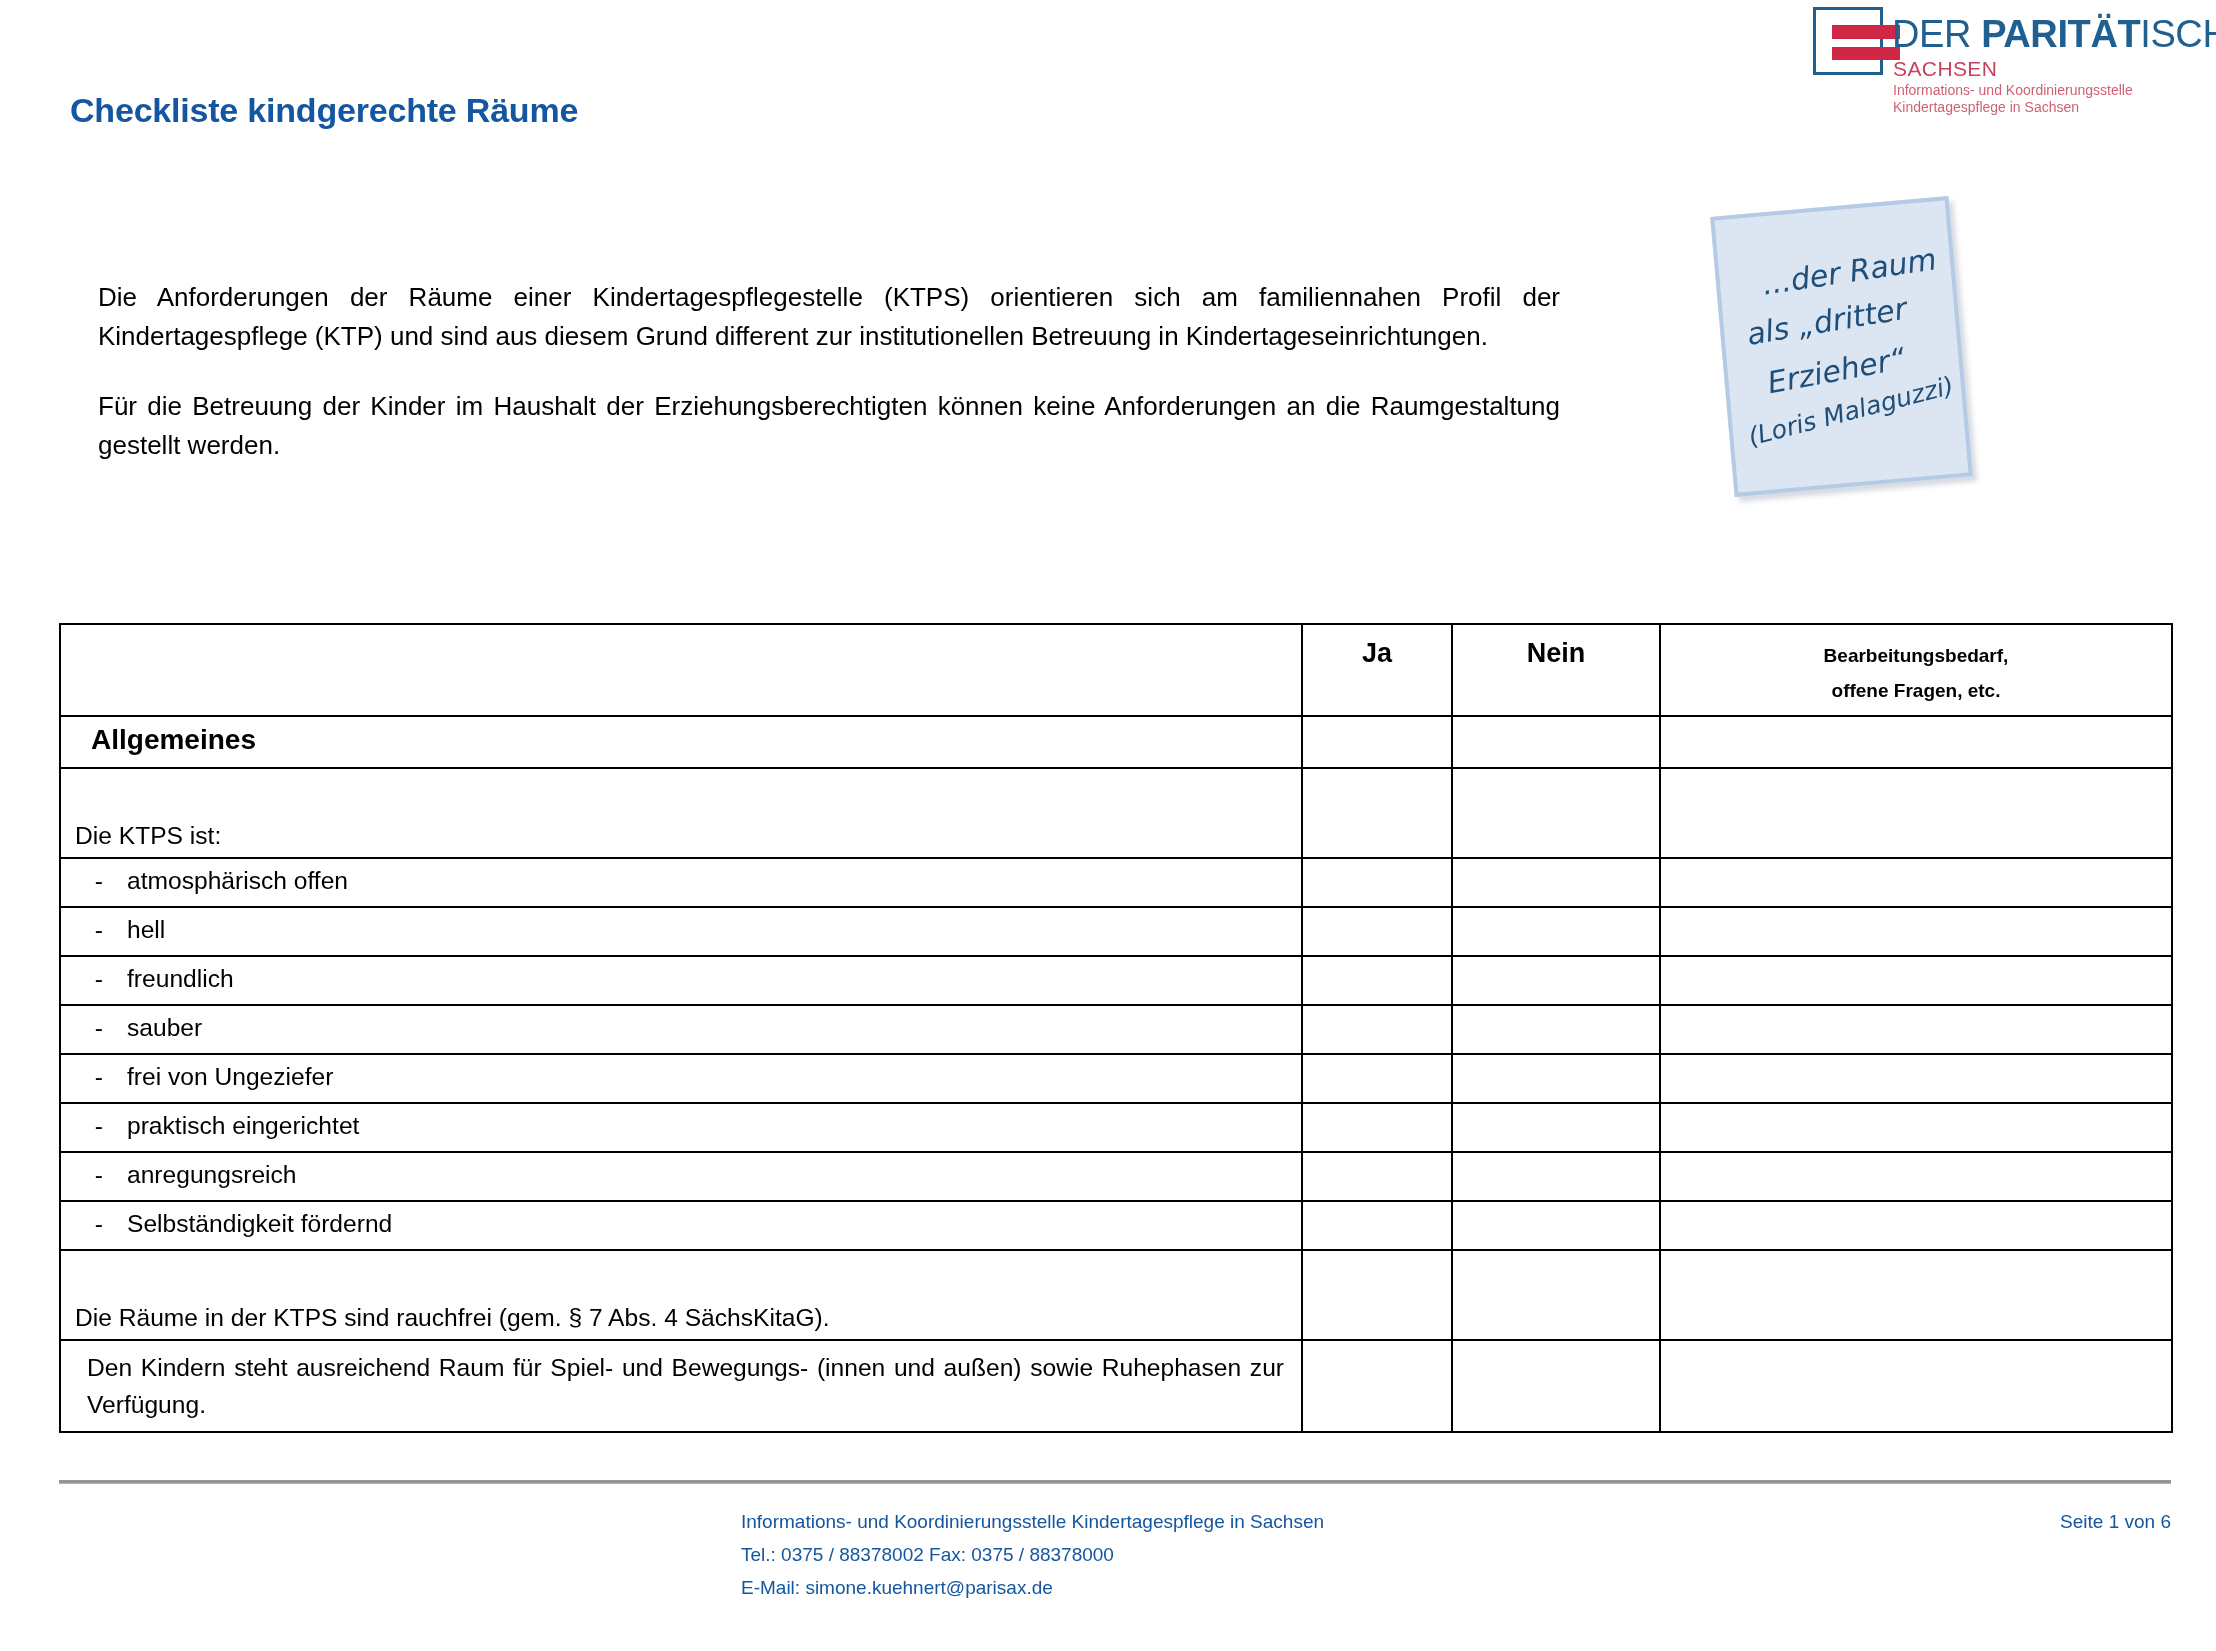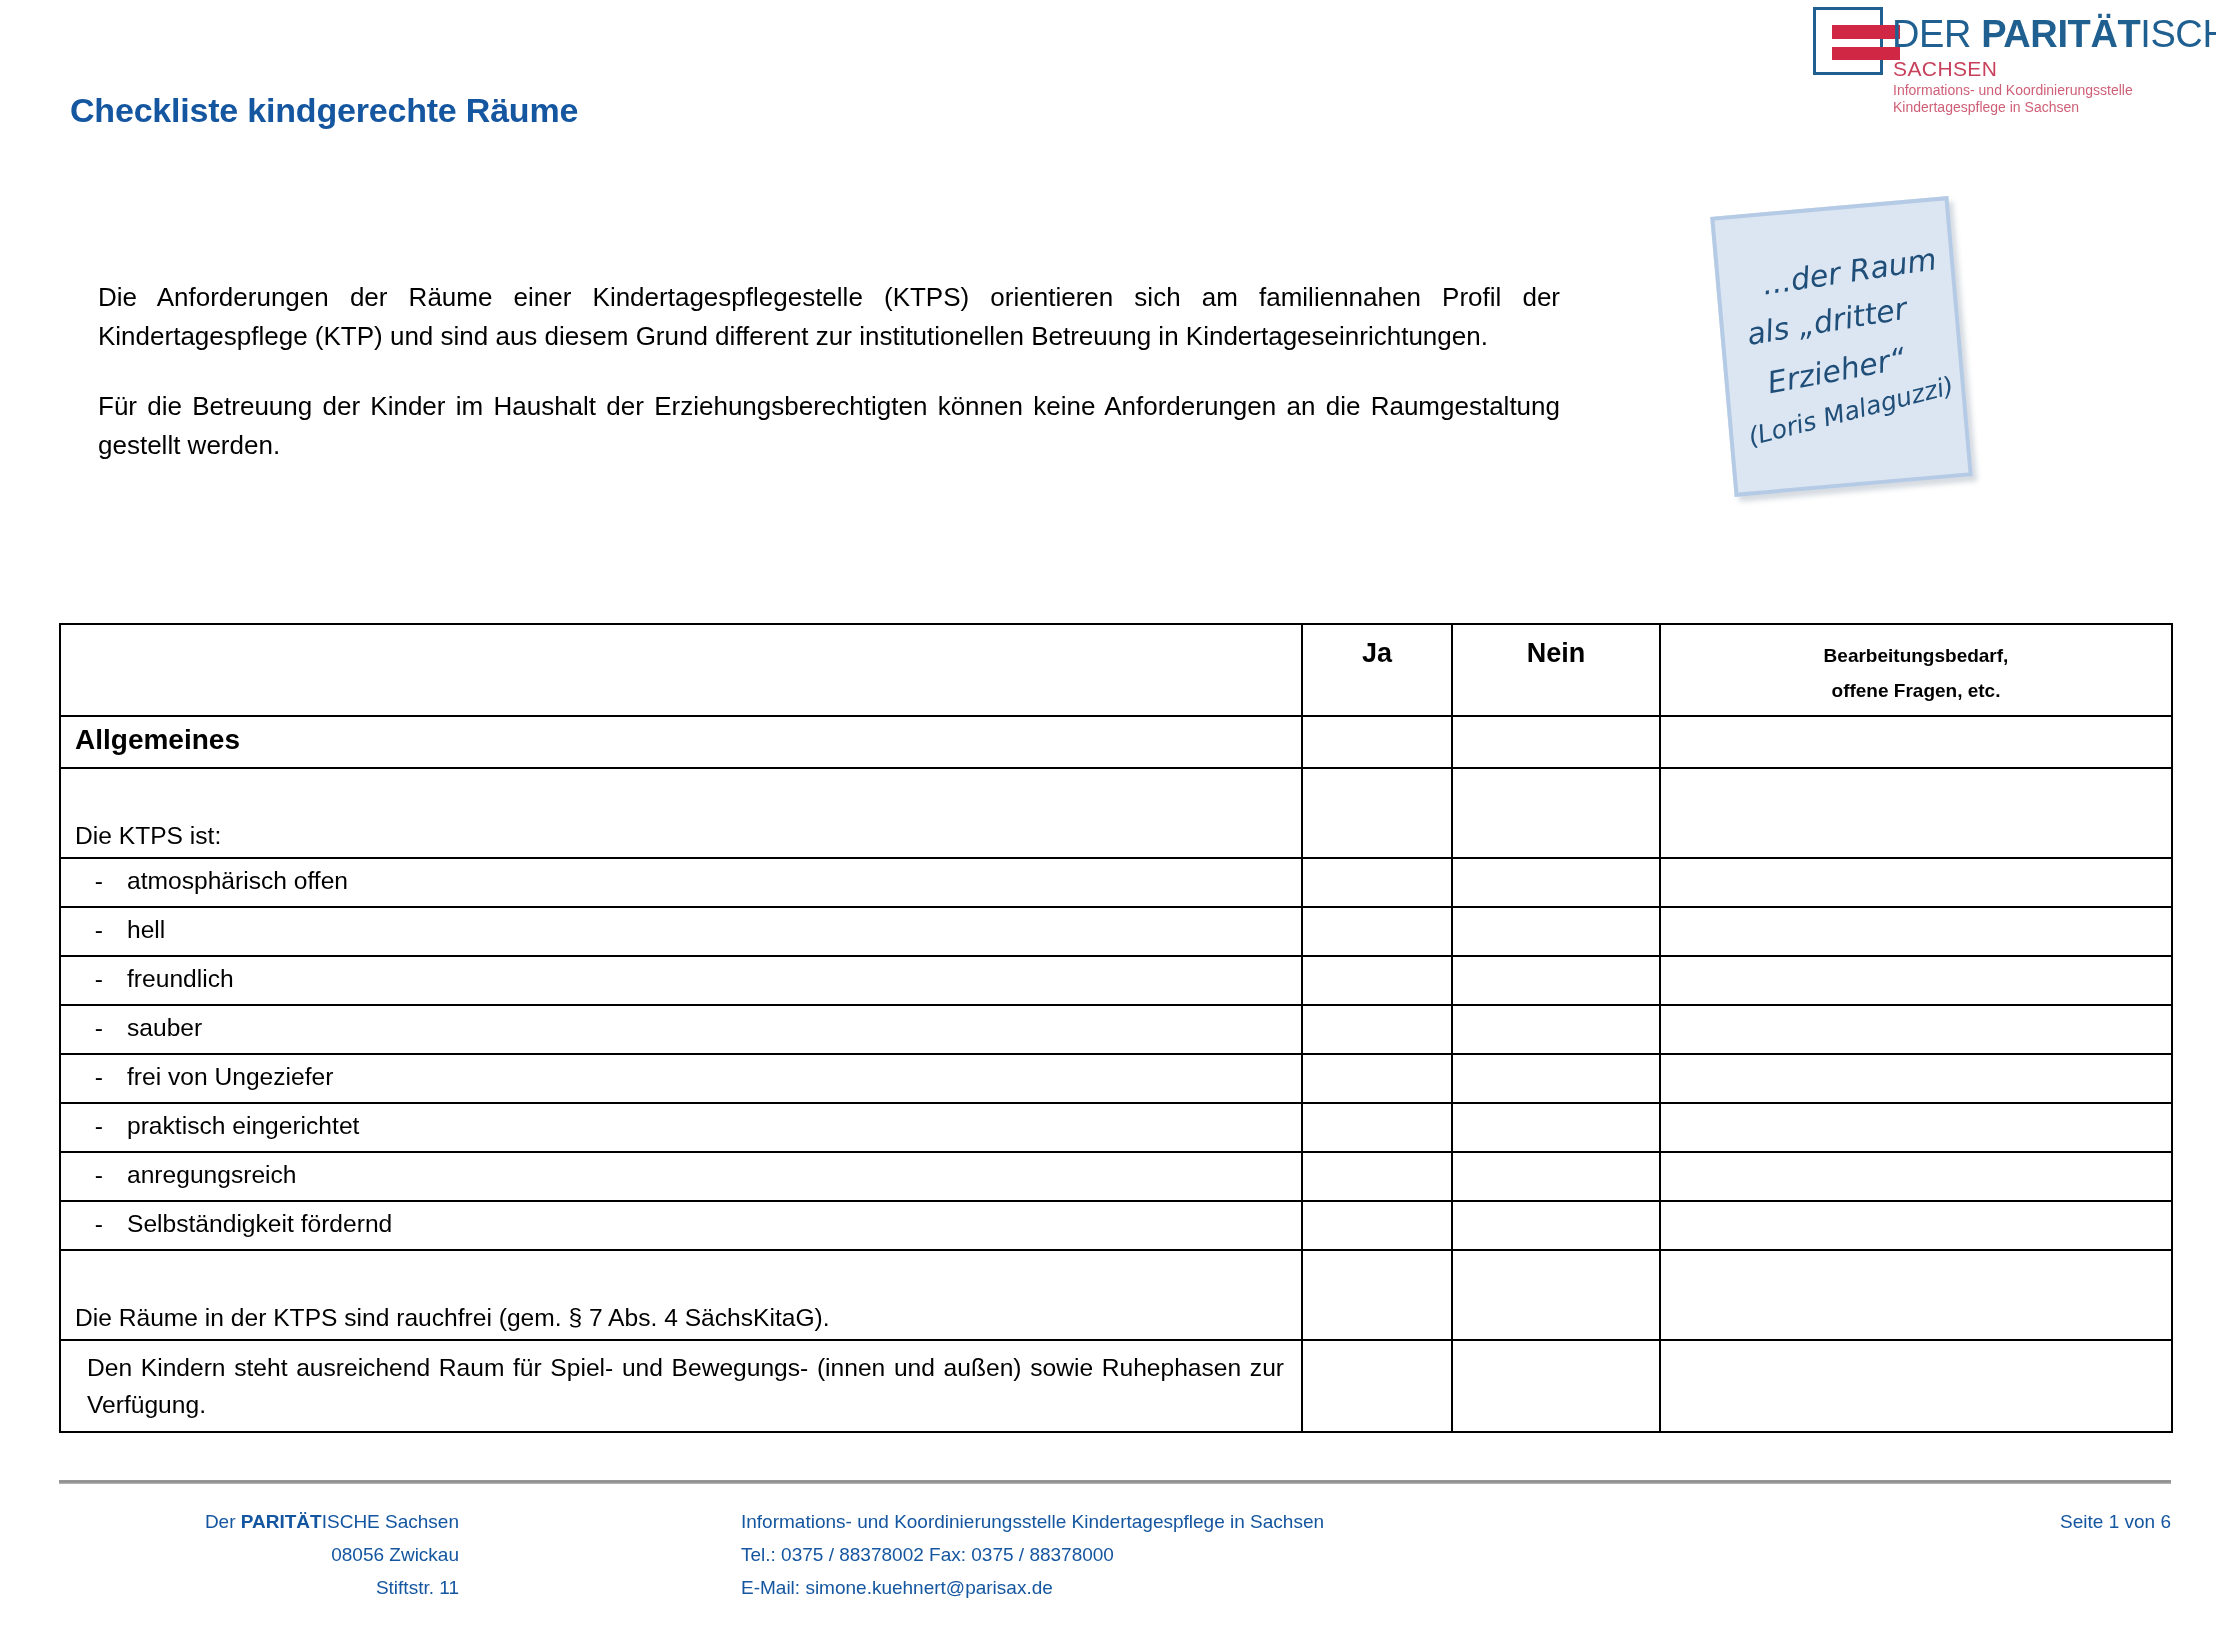--- a/index.html
+++ b/index.html
@@ -186,20 +186,21 @@
   }
   .row-head { height: 68px; }
   .row-sect { height: 52px; }
   .row-item { height: 49px; }
   .row-long { height: 83px; }
 
   .sect-title {
     font-weight: bold;
     font-size: 28px;
     padding: 7px 0 4.2px 14px;
+    margin-left: 16px;
   }
   .plain-line {
     font-size: 24.6px;
     padding: 5px 0 7px 14px;
     margin-top: 48px;
   }
   .bullet-line {
     font-size: 24.6px;
     padding: 8.4px 0 7px 14px;
     display: flex;
@@ -440,25 +441,20 @@
           </td>
           <td>&nbsp;</td>
           <td>&nbsp;</td>
           <td>&nbsp;</td>
         </tr>
       </tbody>
   </table>
 
   <div class="foot-rule"></div>
   <div class="footer">
-    <div class="f-left">
-      <div><span>Der </span><b>PARITÄT</b><span>ISCHE Sachsen</span></div>
-      <div>08056 Zwickau</div>
-      <div>Stiftstr. 11</div>
-    </div>
     <div class="f-mid">
       <div>Informations- und Koordinierungsstelle Kindertagespflege in Sachsen</div>
       <div>Tel.: 0375 / 88378002   Fax: 0375 / 88378000</div>
       <div>E-Mail: simone.kuehnert@parisax.de</div>
     </div>
     <div class="f-right">Seite 1 von 6</div>
   </div>
 
 </div>
 

